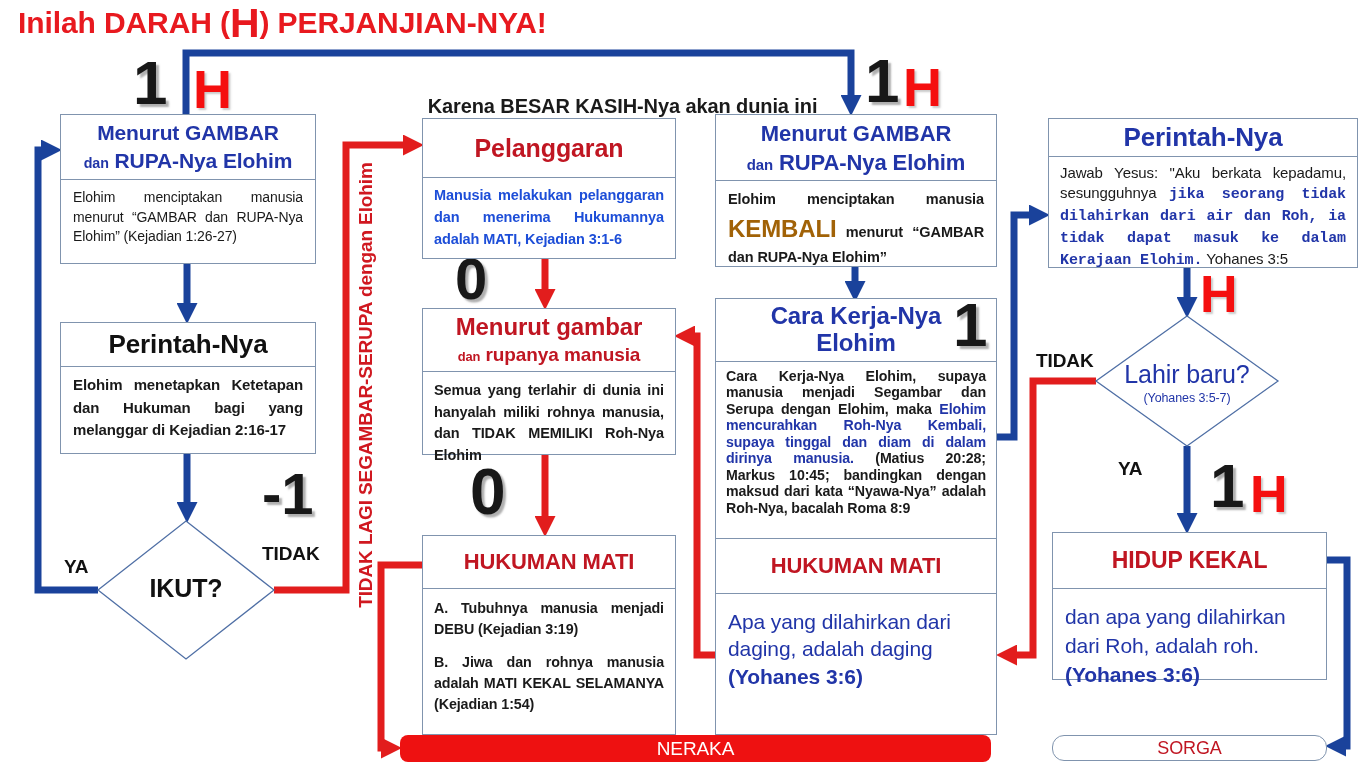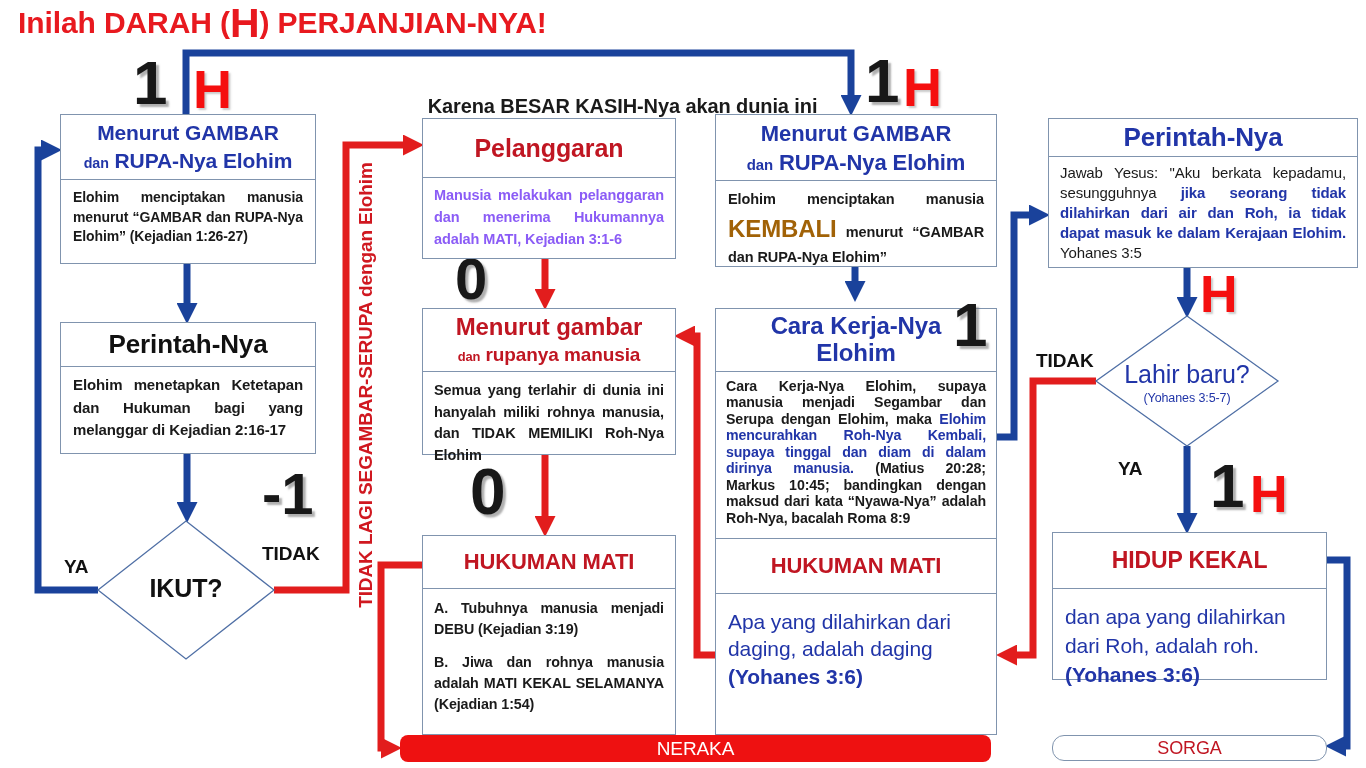--- a/index.html
+++ b/index.html
@@ -17,56 +17,56 @@
   .title .bigh{font-size:41px;line-height:0;vertical-align:-4px;}
   .caption{left:400px;top:70px;width:445px;text-align:center;font-weight:bold;font-size:20px;color:#1a1a1a;margin-top:25px;}
   .num{font-weight:bold;color:#181818;text-shadow:3px 3px 2px rgba(110,110,110,.55);line-height:1;}
   .bigH{font-weight:bold;color:#f50f0f;text-shadow:2px 2px 2px rgba(150,150,150,.5);line-height:1;}
   .lbl{font-weight:bold;color:#111;font-size:19px;}
   .blue{color:#2135a8;}
   .dan{font-size:0.68em;}
   
   #b-c1-gambar{left:60px;top:114px;width:256px;height:150px;}
   #b-c1-gambar .hd{font-size:21px;line-height:1.35;padding:4px 0 3px;color:#2135a8;}
-  #b-c1-gambar .bd{font-size:14px;line-height:1.42;font-weight:bold;color:#1a1a1a;padding:8px 12px;}
+  #b-c1-gambar .bd{font-size:14px;line-height:1.42;font-weight:normal;color:#1a1a1a;padding:8px 12px;}
   #b-c1-perintah{left:60px;top:322px;width:256px;height:132px;}
   #b-c1-perintah .hd{font-size:26px;padding:6px 0;color:#111;}
   #b-c1-perintah .bd{font-size:15px;line-height:1.5;font-weight:bold;color:#1a1a1a;padding:7px 12px;}
   
   .rot{left:132px;top:373px;width:470px;height:24px;text-align:center;transform:rotate(-90deg);
        font-weight:bold;font-size:19px;color:#d01820;white-space:nowrap;}
   
   #b-c2-pelanggaran{left:422px;top:118px;width:254px;height:141px;}
   #b-c2-pelanggaran .hd{font-size:25px;padding:15px 0 14px;color:#c01622;}
-  #b-c2-pelanggaran .bd{font-size:14.5px;line-height:1.5;font-weight:bold;color:#8b5cf6;padding:7px 11px;}
+  #b-c2-pelanggaran .bd{font-size:14.5px;line-height:1.5;font-weight:bold;color:#1d4ed8;padding:7px 11px;}
   #b-c2-gambar{left:422px;top:308px;width:254px;height:147px;}
   #b-c2-gambar .hd{font-size:24px;line-height:1.1;padding:5px 0 4px;color:#c01622;}
   #b-c2-gambar .hd .l2{font-size:19px;}
   #b-c2-gambar .bd{font-size:14.5px;line-height:1.5;font-weight:bold;color:#1a1a1a;padding:8px 11px;}
   #b-c2-hukuman{left:422px;top:535px;width:254px;height:200px;}
   #b-c2-hukuman .hd{font-size:22px;padding:13px 0;color:#c01622;}
   #b-c2-hukuman .bd{font-size:14.3px;line-height:1.45;font-weight:bold;color:#1a1a1a;padding:9px 11px;}
   #b-c2-hukuman .bd p{margin:0 0 13px 0;}
   
   #b-c3-gambar{left:715px;top:114px;width:282px;height:153px;}
   #b-c3-gambar .hd{font-size:22px;line-height:1.32;padding:4px 0 3px;color:#2135a8;}
   #b-c3-gambar .bd{font-size:14.5px;line-height:1.5;font-weight:bold;color:#1a1a1a;padding:8px 12px;}
   #b-c3-gambar .kembali{font-size:24px;color:#a16207;}
-  #b-c3-cara{left:715px;top:308px;width:282px;height:276px;}
+  #b-c3-cara{left:715px;top:298px;width:282px;height:276px;}
   #b-c3-cara .hd{font-size:24px;line-height:1.12;padding:4px 0;color:#2135a8;}
   #b-c3-cara .bd{font-size:14.2px;line-height:1.16;font-weight:bold;color:#1a1a1a;padding:6px 10px;}
   #b-c3-hukuman{left:715px;top:538px;width:282px;height:197px;}
   #b-c3-hukuman .hd{font-size:22px;padding:14px 0;color:#c01622;}
   #b-c3-hukuman .bd{font-size:21px;line-height:1.3;color:#2135a8;padding:14px 12px;text-align:left;}
   #b-c3-hukuman .ref{font-weight:bold;}
   
   #b-c4-perintah{left:1048px;top:118px;width:310px;height:150px;}
   #b-c4-perintah .hd{font-size:26px;padding:3px 0;color:#2135a8;}
   #b-c4-perintah .bd{font-size:15px;line-height:1.33;color:#1a1a1a;padding:6px 11px;}
-  #b-c4-perintah .bd .em{color:#2135a8;font-weight:bold;}
+  #b-c4-perintah .bd .em{color:#2135a8;font-weight:bold;font-family:Liberation Mono, monospace;}
   #b-c4-hidup{left:1052px;top:532px;width:275px;height:148px;}
   #b-c4-hidup .hd{font-size:23px;padding:14px 0;color:#c01622;}
   #b-c4-hidup .bd{font-size:21px;line-height:1.38;color:#2135a8;padding:14px 12px;text-align:left;}
   #b-c4-hidup .ref{font-weight:bold;}
   
   .dlabel{z-index:3;text-align:center;}
   #ikut-q{left:100px;top:574px;width:172px;font-size:25px;font-weight:bold;color:#111;}
   #lahir-q{left:1096px;top:360px;width:182px;color:#2135a8;}
   #lahir-q .q{font-size:25px;}
   #lahir-q .r{font-size:12.5px;margin-top:2px;}

